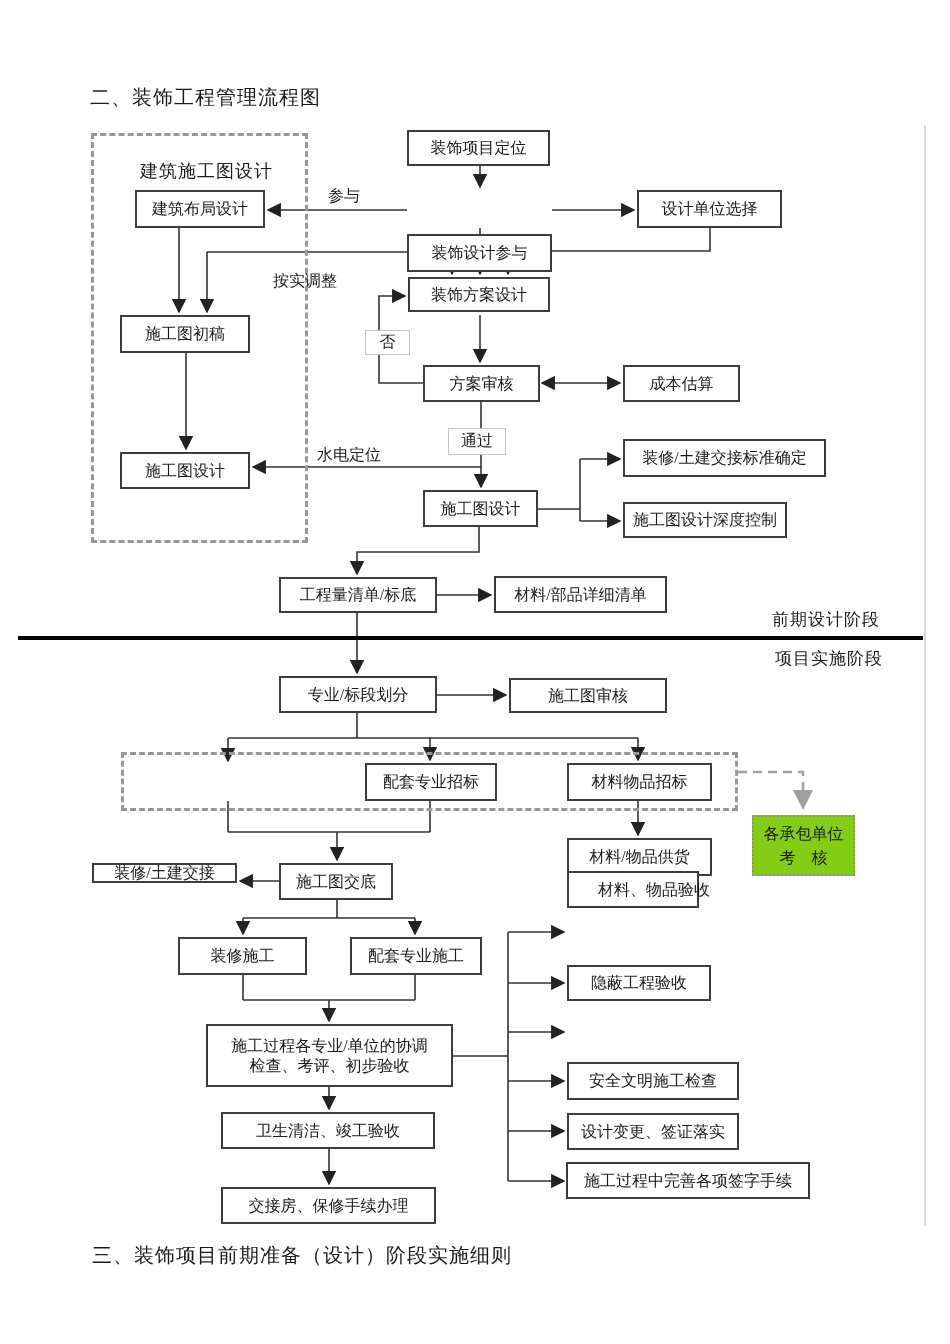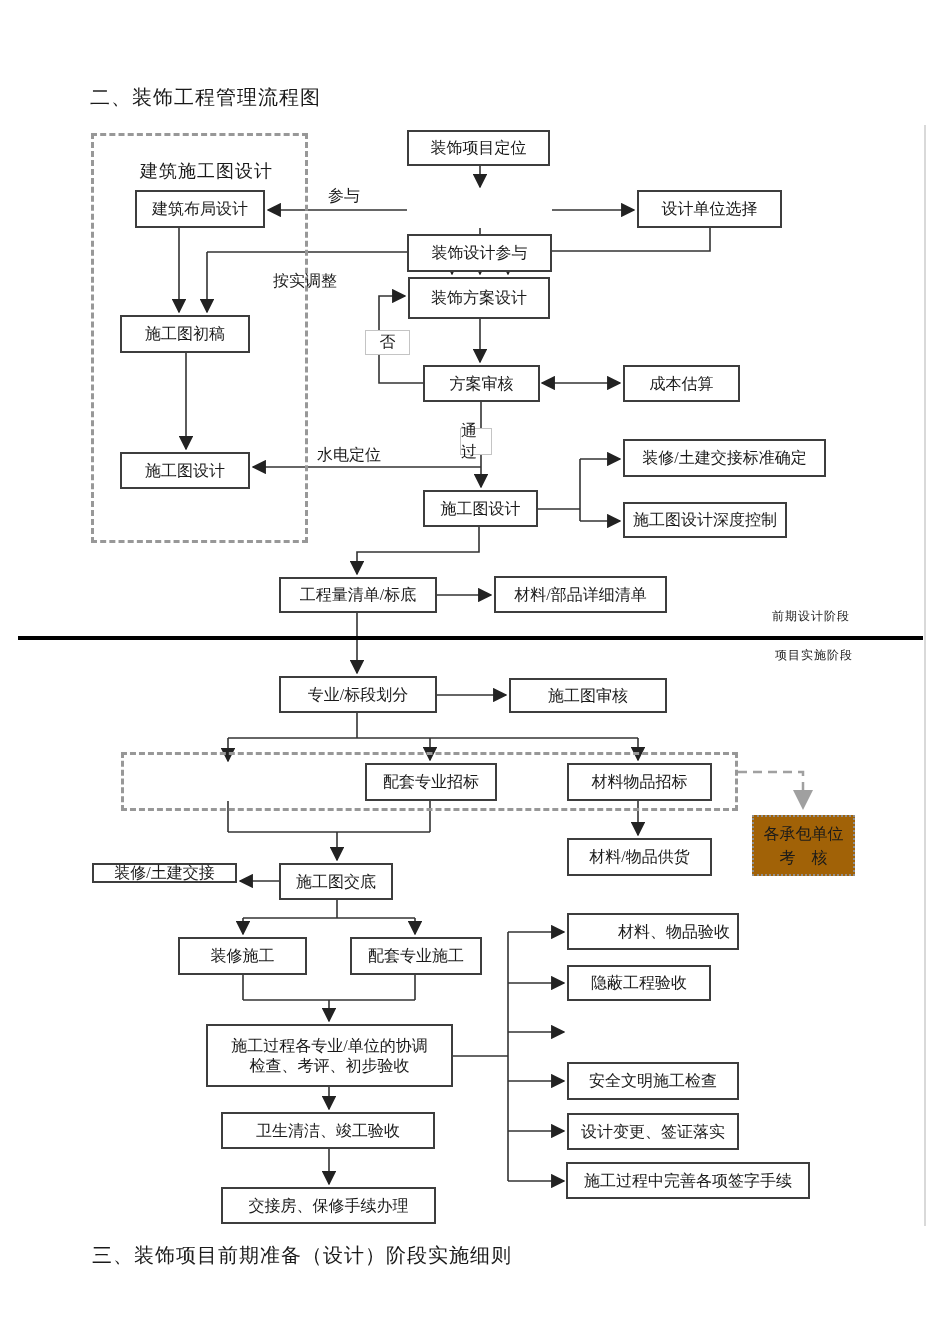--- a/index.html
+++ b/index.html
@@ -12,26 +12,26 @@
     position:absolute;box-sizing:border-box;background:#ffffff;border:2px solid #3d3d3d;
     display:flex;align-items:center;justify-content:center;text-align:center;
     font-size:16px;line-height:1.25;white-space:nowrap;
   }
   .node.multiline{flex-direction:column;white-space:normal;}
   .tag{
     position:absolute;box-sizing:border-box;background:#ffffff;border:1px solid #c4c4c4;
     display:flex;align-items:center;justify-content:center;font-size:16px;
   }
   .edge-label{position:absolute;font-size:16px;white-space:nowrap;}
-  .stage-label{position:absolute;font-size:12px;letter-spacing:1px;white-space:nowrap;}
+  .stage-label{position:absolute;font-size:17px;letter-spacing:1px;white-space:nowrap;}
   .title{position:absolute;font-size:20px;letter-spacing:1px;white-space:nowrap;}
   .group-label{position:absolute;font-size:18px;letter-spacing:1px;white-space:nowrap;}
   .dashed-box{position:absolute;box-sizing:border-box;border:3px dashed #989898;background:transparent;}
   .dotted-box{
-    position:absolute;box-sizing:border-box;border:2px dotted #8f8f8f;background:#a16207;
+    position:absolute;box-sizing:border-box;border:2px dotted #8f8f8f;background:#84cc16;
     display:flex;flex-direction:column;align-items:center;justify-content:center;
     font-size:16px;line-height:1.5;
   }
 </style>
 </head>
 <body>
 
 <div id="page">
 
   <svg id="connectors" viewBox="0 0 950 1344" xmlns="http://www.w3.org/2000/svg">
@@ -113,21 +113,21 @@
   <div class="stage-label" style="left:775px;top:647px;">项目实施阶段</div>
 
   <div class="dashed-box" style="left:91px;top:133px;width:217px;height:410px;"></div>
   <div class="group-label" style="left:140px;top:159px;">建筑施工图设计</div>
   <div class="dashed-box" style="left:121px;top:752px;width:617px;height:59px;"></div>
 
   <div class="node" style="left:407px;top:130px;width:143px;height:36px;">装饰项目定位</div>
   <div class="node" style="left:407px;top:190px;width:145px;height:38px;margin-top:44px;">装饰设计参与</div>
   <div class="node" style="left:637px;top:190px;width:145px;height:38px;">设计单位选择</div>
   <div class="node" style="left:135px;top:190px;width:130px;height:38px;">建筑布局设计</div>
-  <div class="node" style="left:408px;top:277px;width:142px;height:42px;">装饰方案设计</div>
+  <div class="node" style="left:408px;top:277px;width:142px;height:35px;">装饰方案设计</div>
   <div class="node" style="left:120px;top:315px;width:130px;height:38px;">施工图初稿</div>
   <div class="node" style="left:423px;top:365px;width:117px;height:37px;">方案审核</div>
   <div class="node" style="left:623px;top:365px;width:117px;height:37px;">成本估算</div>
   <div class="node" style="left:120px;top:452px;width:130px;height:37px;">施工图设计</div>
   <div class="node" style="left:423px;top:490px;width:115px;height:37px;">施工图设计</div>
   <div class="node" style="left:623px;top:439px;width:203px;height:38px;">装修/土建交接标准确定</div>
   <div class="node" style="left:623px;top:502px;width:164px;height:36px;">施工图设计深度控制</div>
   <div class="node" style="left:279px;top:577px;width:158px;height:36px;">工程量清单/标底</div>
   <div class="node" style="left:494px;top:576px;width:173px;height:37px;">材料/部品详细清单</div>
 
@@ -140,30 +140,30 @@
   <div class="node" style="left:279px;top:863px;width:114px;height:37px;text-align:right;">施工图交底</div>
   <div class="node" style="left:178px;top:937px;width:129px;height:38px;">装修施工</div>
   <div class="node" style="left:350px;top:937px;width:132px;height:38px;">配套专业施工</div>
   <div class="node multiline" style="left:206px;top:1024px;width:247px;height:63px;">
     <span>施工过程各专业/单位的协调</span>
     <span>检查、考评、初步验收</span>
   </div>
   <div class="node" style="left:221px;top:1112px;width:214px;height:37px;">卫生清洁、竣工验收</div>
   <div class="node" style="left:221px;top:1187px;width:215px;height:37px;">交接房、保修手续办理</div>
 
-  <div class="node" style="left:567px;top:913px;width:172px;height:37px;padding-left:42px;">材料、物品验收</div>
+  <div class="node" style="left:567px;top:871px;width:132px;height:37px;padding-left:42px;">材料、物品验收</div>
   <div class="node" style="left:567px;top:965px;width:144px;height:36px;">隐蔽工程验收</div>
   <div class="node" style="left:567px;top:1062px;width:172px;height:38px;">安全文明施工检查</div>
   <div class="node" style="left:567px;top:1113px;width:172px;height:37px;">设计变更、签证落实</div>
   <div class="node" style="left:566px;top:1162px;width:244px;height:37px;">施工过程中完善各项签字手续</div>
 
   <div class="dotted-box" style="left:752px;top:815px;width:103px;height:61px;">
     <span>各承包单位</span>
     <span>考　核</span>
   </div>
 
   <div class="edge-label" style="left:328px;top:186px;">参与</div>
   <div class="edge-label" style="left:273px;top:244px;margin-top:27px;">按实调整</div>
   <div class="edge-label" style="left:317px;top:445px;">水电定位</div>
   <div class="tag" style="left:365px;top:330px;width:45px;height:25px;">否</div>
-  <div class="tag" style="left:460px;top:428px;width:32px;height:27px;">通过</div>
+  <div class="tag" style="left:448px;top:428px;width:58px;height:27px;">通过</div>
 
 </div>
 
 </body></html>

